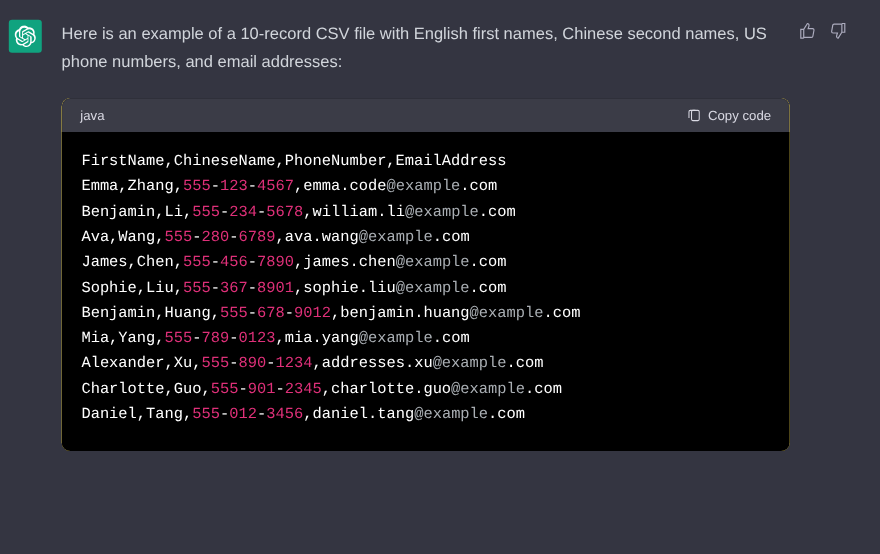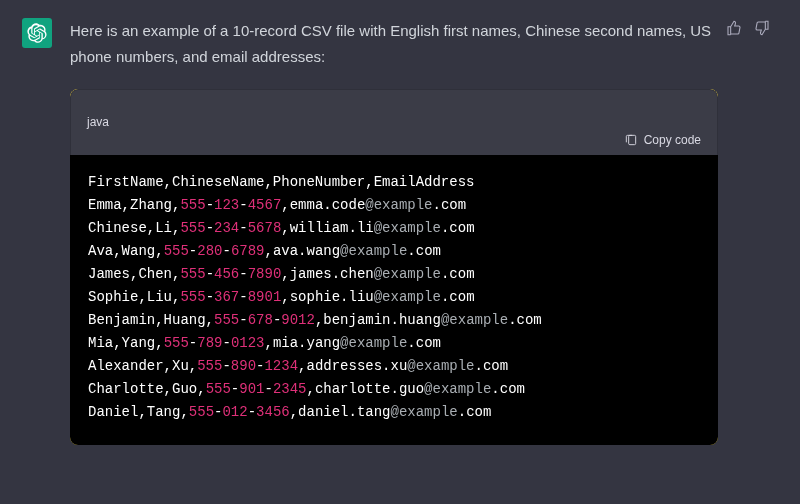--- a/index.html
+++ b/index.html
@@ -6,21 +6,21 @@
   body {
     background: #343541;
     font-family: -apple-system, BlinkMacSystemFont, "Segoe UI", Helvetica, Arial, sans-serif;
     color: #d1d5db;
     width: 800px;
     height: 504px;
     overflow: hidden;
   }
   .container {
     display: flex;
-    padding: 18px 22px 0 22px;
+    padding: 18px 22px 0 8px;
     gap: 18px;
     position: relative;
   }
   .avatar {
     width: 30px;
     height: 30px;
     background: #10a37f;
     border-radius: 3px;
     display: flex;
     align-items: center;
@@ -69,21 +69,20 @@
     color: #d9d9e3;
     background: #3b3c47;
   }
   .copybtn {
     display: flex;
     align-items: flex-start;
     gap: 6px;
     cursor: pointer;
     color: #d9d9e3;
     font-size: 12px;
-    margin-top: 35px;
   }
   .copybtn svg { width:14px; height:14px; stroke:#d9d9e3; fill:none; stroke-width:1.6;}
   pre.code {
     background: #000;
     color: #fff;
     font-family: "SFMono-Regular", Consolas, "Liberation Mono", Menlo, monospace;
     font-size: 14px;
     line-height: 1.65;
     padding: 16px 18px 20px 18px;
     white-space: pre;
@@ -113,21 +112,21 @@
         <span class="copybtn">
           <svg viewBox="0 0 24 24">
             <rect x="8" y="4" width="12" height="16" rx="2"></rect>
             <path d="M4 16V6a2 2 0 0 1 2-2h8"></path>
           </svg>
           <span>Copy code</span>
         </span>
       </div>
       <pre class="code"><span class="tok-w">FirstName,ChineseName,PhoneNumber,EmailAddress</span>
 <span id="code-rows"><span class="tok-w">Emma,Zhang,</span><span class="tok-p">555</span><span class="tok-w">-</span><span class="tok-p">123</span><span class="tok-w">-</span><span class="tok-p">4567</span><span class="tok-w">,emma.code</span><span class="tok-at">@example</span><span class="tok-w">.com</span>
-<span class="tok-w">Chinese,Li,</span><span class="tok-p">555</span><span class="tok-w">-</span><span class="tok-p">234</span><span class="tok-w">-</span><span class="tok-p">5678</span><span class="tok-w">,william.li</span><span class="tok-at">@example</span><span class="tok-w">.com</span>
+<span class="tok-w">Benjamin,Li,</span><span class="tok-p">555</span><span class="tok-w">-</span><span class="tok-p">234</span><span class="tok-w">-</span><span class="tok-p">5678</span><span class="tok-w">,william.li</span><span class="tok-at">@example</span><span class="tok-w">.com</span>
 <span class="tok-w">Ava,Wang,</span><span class="tok-p">555</span><span class="tok-w">-</span><span class="tok-p">280</span><span class="tok-w">-</span><span class="tok-p">6789</span><span class="tok-w">,ava.wang</span><span class="tok-at">@example</span><span class="tok-w">.com</span>
 <span class="tok-w">James,Chen,</span><span class="tok-p">555</span><span class="tok-w">-</span><span class="tok-p">456</span><span class="tok-w">-</span><span class="tok-p">7890</span><span class="tok-w">,james.chen</span><span class="tok-at">@example</span><span class="tok-w">.com</span>
 <span class="tok-w">Sophie,Liu,</span><span class="tok-p">555</span><span class="tok-w">-</span><span class="tok-p">367</span><span class="tok-w">-</span><span class="tok-p">8901</span><span class="tok-w">,sophie.liu</span><span class="tok-at">@example</span><span class="tok-w">.com</span>
 <span class="tok-w">Benjamin,Huang,</span><span class="tok-p">555</span><span class="tok-w">-</span><span class="tok-p">678</span><span class="tok-w">-</span><span class="tok-p">9012</span><span class="tok-w">,benjamin.huang</span><span class="tok-at">@example</span><span class="tok-w">.com</span>
 <span class="tok-w">Mia,Yang,</span><span class="tok-p">555</span><span class="tok-w">-</span><span class="tok-p">789</span><span class="tok-w">-</span><span class="tok-p">0123</span><span class="tok-w">,mia.yang</span><span class="tok-at">@example</span><span class="tok-w">.com</span>
 <span class="tok-w">Alexander,Xu,</span><span class="tok-p">555</span><span class="tok-w">-</span><span class="tok-p">890</span><span class="tok-w">-</span><span class="tok-p">1234</span><span class="tok-w">,addresses.xu</span><span class="tok-at">@example</span><span class="tok-w">.com</span>
 <span class="tok-w">Charlotte,Guo,</span><span class="tok-p">555</span><span class="tok-w">-</span><span class="tok-p">901</span><span class="tok-w">-</span><span class="tok-p">2345</span><span class="tok-w">,charlotte.guo</span><span class="tok-at">@example</span><span class="tok-w">.com</span>
 <span class="tok-w">Daniel,Tang,</span><span class="tok-p">555</span><span class="tok-w">-</span><span class="tok-p">012</span><span class="tok-w">-</span><span class="tok-p">3456</span><span class="tok-w">,daniel.tang</span><span class="tok-at">@example</span><span class="tok-w">.com</span></span></pre>
     </div>
   </div>

